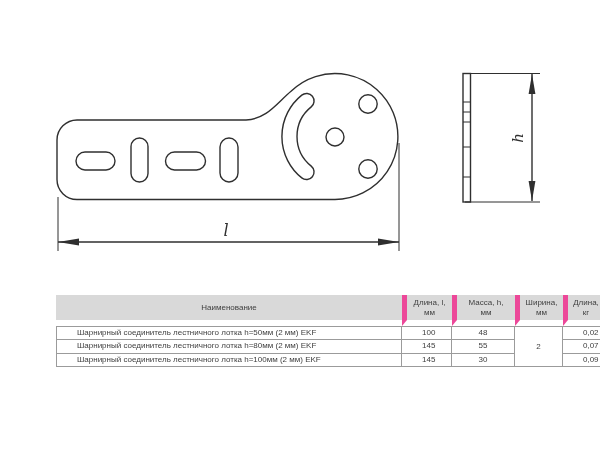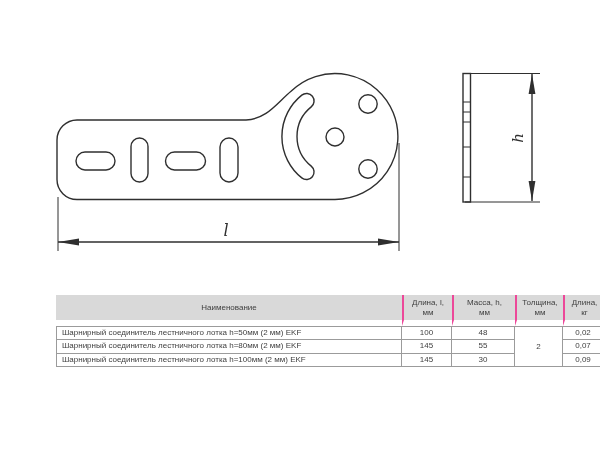--- a/index.html
+++ b/index.html
@@ -13,23 +13,23 @@
   table.spec{
     position:absolute;left:28px;top:295px;width:548px;
     border-collapse:separate;border-spacing:0;table-layout:fixed;
     font-size:8px;line-height:1.25;color:#3e3e3e;margin-left:28px;
   }
   table.spec th{
     background:#d9d9d9;font-weight:normal;font-size:8px;text-align:center;
     vertical-align:middle;white-space:pre-line;box-sizing:border-box;height:31px;
     padding:1px 2px;border-bottom:6px solid #ffffff;
   }
-  table.spec th + th{border-left:2px solid #ec4899;}
+  table.spec th + th{border-left:5px solid #ec4899;}
   table.spec td{
-    box-sizing:border-box;height:13.5px;padding:1px 5px;text-align:center;
+    box-sizing:border-box;height:13.5px;padding:1px 20px;text-align:center;
     vertical-align:middle;border-right:1px solid #9b9b9b;border-bottom:1px solid #9b9b9b;
     font-size:8px;background:#ffffff;
   }
   table.spec td.name{text-align:left;}
   table.spec td.first-col{border-left:1px solid #9b9b9b;}
   table.spec tr.first-row td{border-top:1px solid #9b9b9b;}
 </style>
 </head>
 <body>
 
@@ -96,21 +96,21 @@
       <col style="width:48px">
         <col style="width:41px">
     </colgroup>
     <thead>
       <tr>
         <th>Наименование</th>
         <th>Длина, l,
 мм</th>
         <th>Масса, h,
 мм</th>
-        <th>Толщина,
+        <th>Ширина,
 мм</th>
         <th>Длина,
 кг</th>
       </tr>
     </thead>
     <tbody>
       <tr class="first-row">
         <td class="name first-col">Шарнирный соединитель лестничного лотка h=50мм (2 мм) EKF</td>
         <td>100</td>
         <td>48</td>

